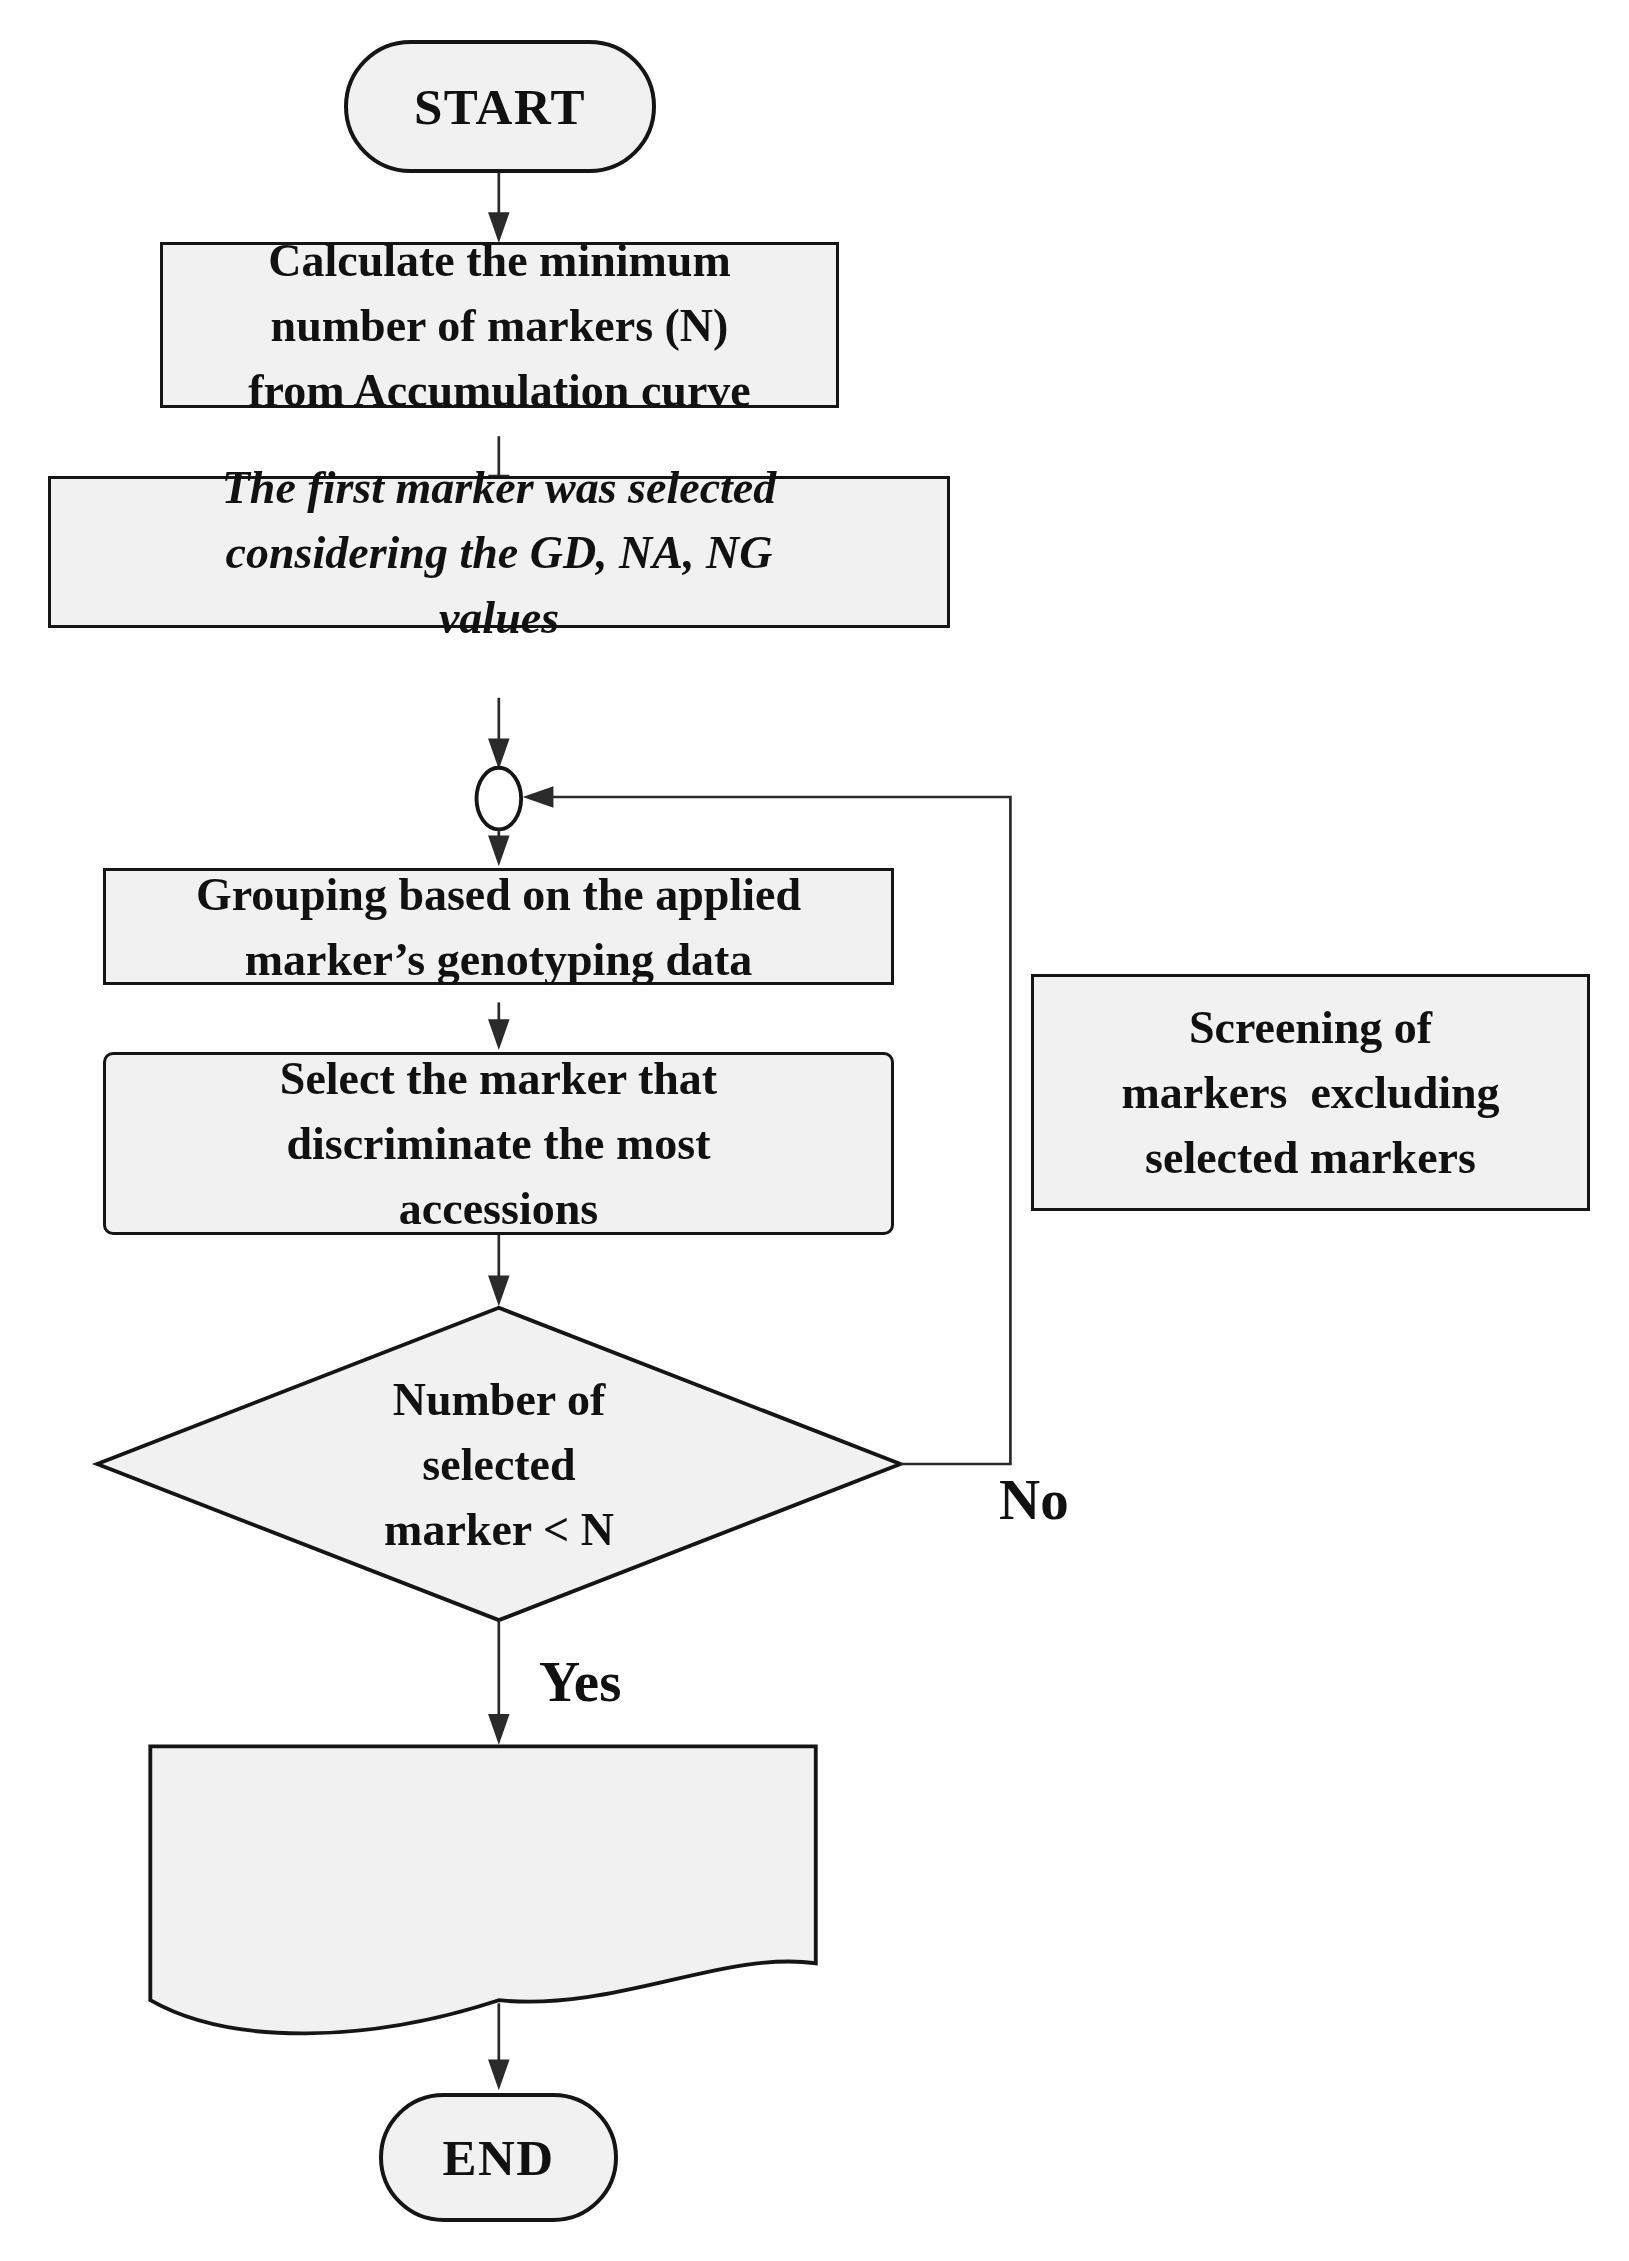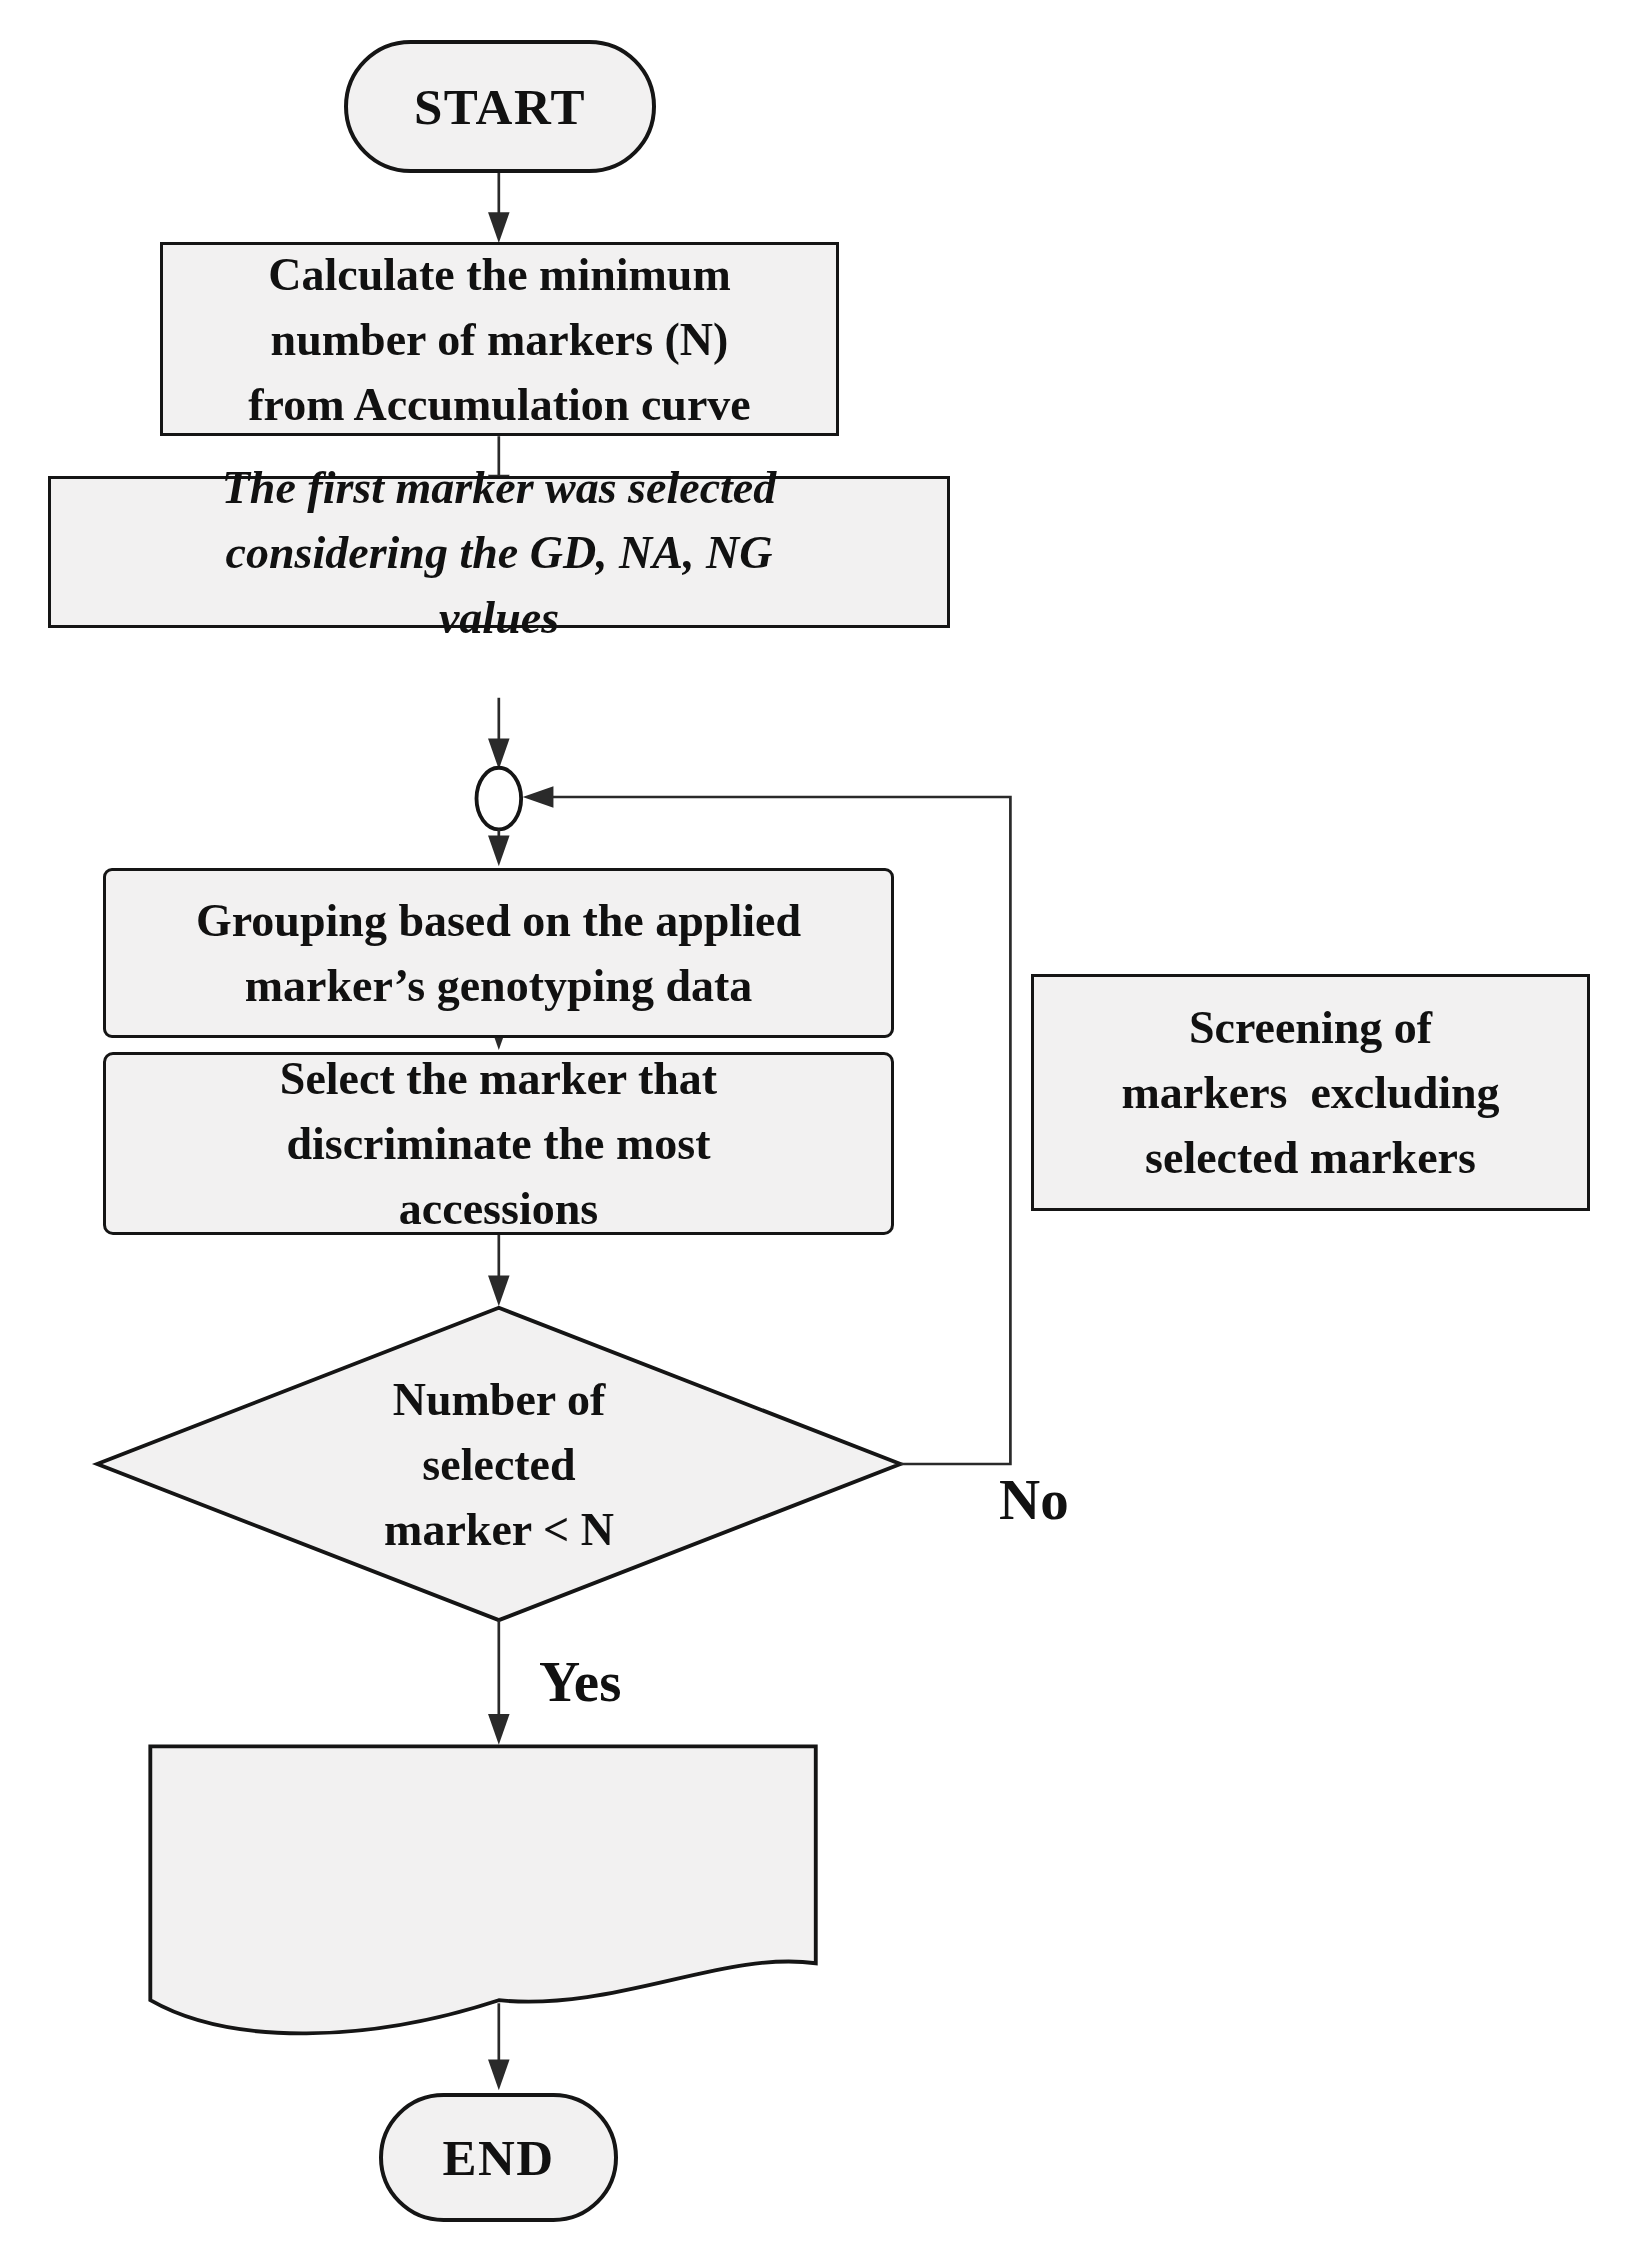--- a/index.html
+++ b/index.html
@@ -90,33 +90,33 @@
     <polygon class="head" points="648,2717 634,2677 662,2677"></polygon>
 
     <polyline class="conn" points="1170,1903 1313,1903 1313,1036 715,1036"></polyline>
     <polygon class="head" points="679,1036 719,1022 719,1050"></polygon>
   </svg>
 
   <div class="node terminator" style="left:344px;top:40px;width:312px;height:133px;">
     <span class="label">START</span>
   </div>
 
-  <div class="node" style="left:160px;top:242px;width:679px;height:194px;align-items:center;">
+  <div class="node" style="left:160px;top:242px;width:679px;height:166px;align-items:center;">
     <span class="label">Calculate the minimum
 number of markers (N)
 from Accumulation curve</span>
   </div>
 
   <div class="node" style="left:48px;top:476px;width:902px;height:152px;font-style:italic;">
     <span class="label">The first marker was selected
 considering the GD, NA, NG
 values</span>
   </div>
 
-  <div class="node" style="left:103px;top:868px;width:791px;height:170px;border-radius:9px;">
+  <div class="node" style="left:103px;top:868px;width:791px;height:117px;">
     <span class="label">Grouping based on the applied
 marker’s genotyping data</span>
   </div>
 
   <div class="node" style="left:103px;top:1052px;width:791px;height:183px;border-radius:10px;">
     <span class="label">Select the marker that
 discriminate the most
 accessions</span>
   </div>
 

